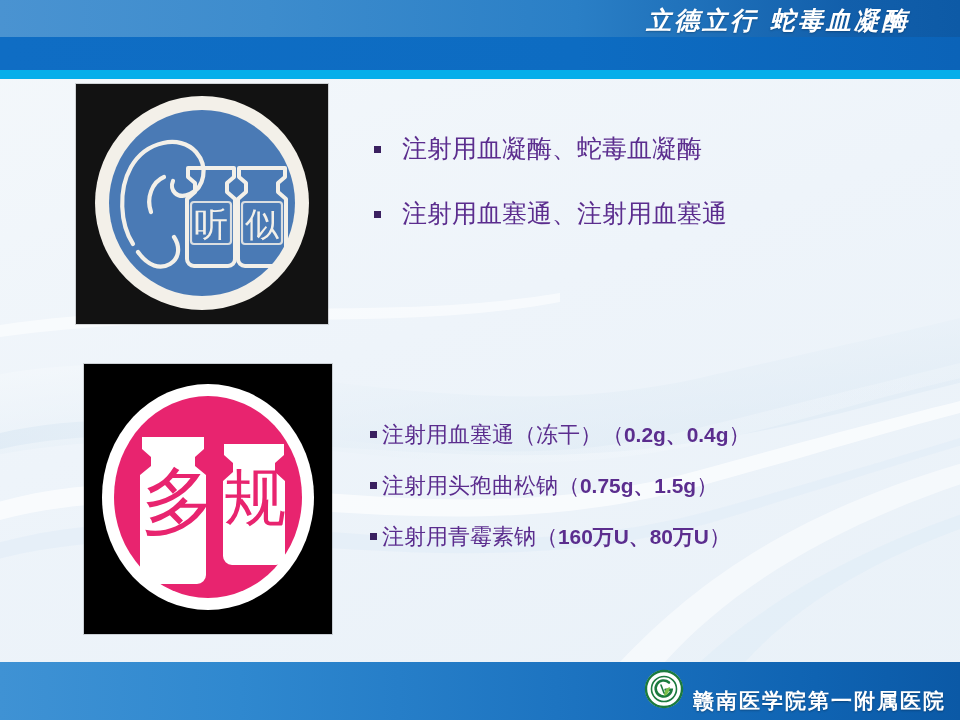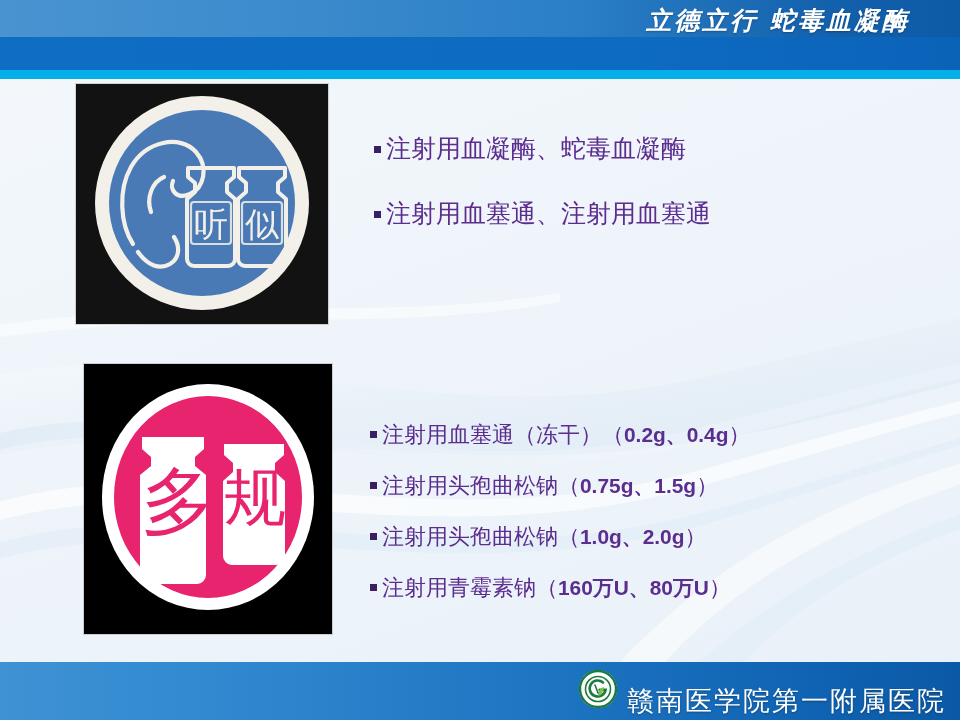--- a/index.html
+++ b/index.html
@@ -76,22 +76,22 @@
     position: absolute;
     right: 14px; top: 50%;
     transform: translateY(-50%);
     display: flex;
     align-items: center;
     gap: 9px;
   }
   .footer-name {
     color: #ffffff;
     font-family: "DejaVu Serif", "Liberation Serif", serif;
-    font-size: 27px;
-    font-weight: normal;
+    font-size: 21px;
+    font-weight: bold;
     letter-spacing: 2px;
     white-space: nowrap;
     text-shadow: 0 1px 2px rgba(0,0,0,0.3);
     margin-top: 20px;
   }
 
   
   .tile {
     position: absolute;
     background: #121212;
@@ -123,20 +123,21 @@
   .bullet-line {
     display: flex;
     align-items: baseline;
     color: #5b2d8e;
     white-space: nowrap;
   }
   .block-top .bullet-line {
     font-size: 25px;
     margin-bottom: 32px;
     font-family: "DejaVu Serif", "Liberation Serif", serif;
+    gap: 16px;
   }
   .block-bottom .bullet-line {
     font-size: 22px;
     margin-bottom: 21px;
     font-family: "DejaVu Serif", "Liberation Serif", serif;
   }
   .bullet-mark {
     display: inline-block;
     width: 7px; height: 7px;
     background: #3a2060;
@@ -234,24 +235,20 @@
     <div class="bullet-line">
       <span class="bullet-mark"></span>
       <span class="bullet-text"><span>注射用血塞通（冻干）（</span><span class="num">0.2g、0.4g</span><span>）</span></span>
     </div>
     <div class="bullet-line">
       <span class="bullet-mark"></span>
       <span class="bullet-text"><span>注射用头孢曲松钠（</span><span class="num">0.75g、1.5g</span><span>）</span></span>
     </div>
     <div class="bullet-line">
       <span class="bullet-mark"></span>
-      <span class="bullet-text"><span>注射用头孢曲松钠（</span><span class="num">1.0g、2.0g</span><span>）</span></span>
-    </div>
-    <div class="bullet-line">
-      <span class="bullet-mark"></span>
       <span class="bullet-text"><span>注射用青霉素钠（</span><span class="num">160万U、80万U</span><span>）</span></span>
     </div>
   </div>
 
   <div class="footer-bar">
     <div class="footer-brand">
       <span>
         <svg width="40" height="40" viewBox="0 0 40 40" xmlns="http://www.w3.org/2000/svg">
           <circle cx="20" cy="20" r="19" fill="#ffffff"></circle>
           <circle cx="20" cy="20" r="18" fill="none" stroke="#1b7a3e" stroke-width="2.4"></circle>

